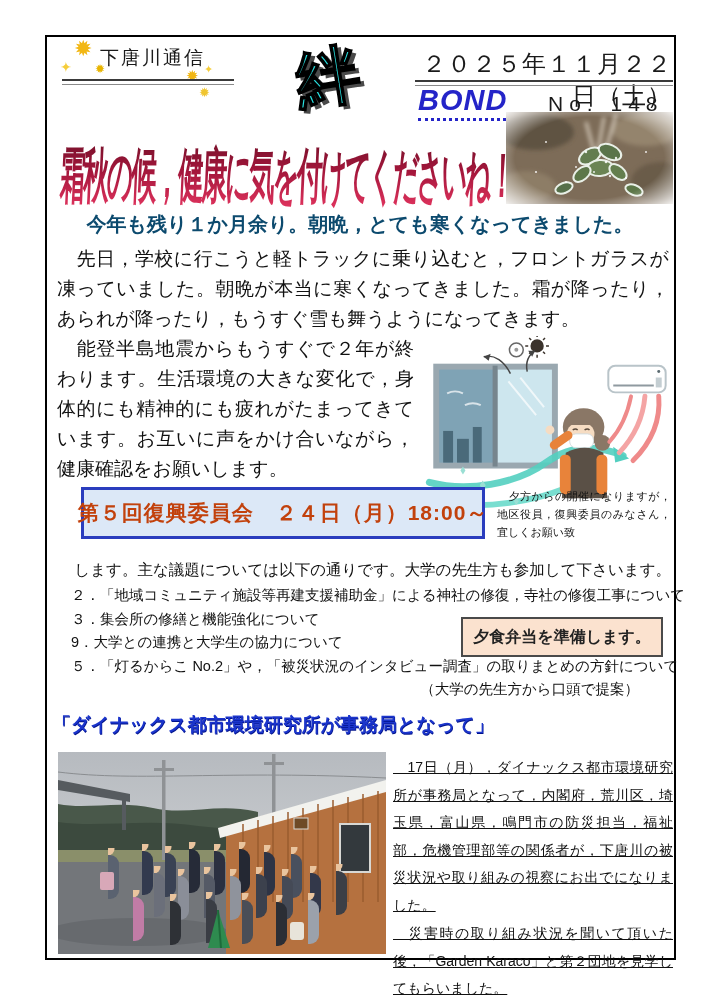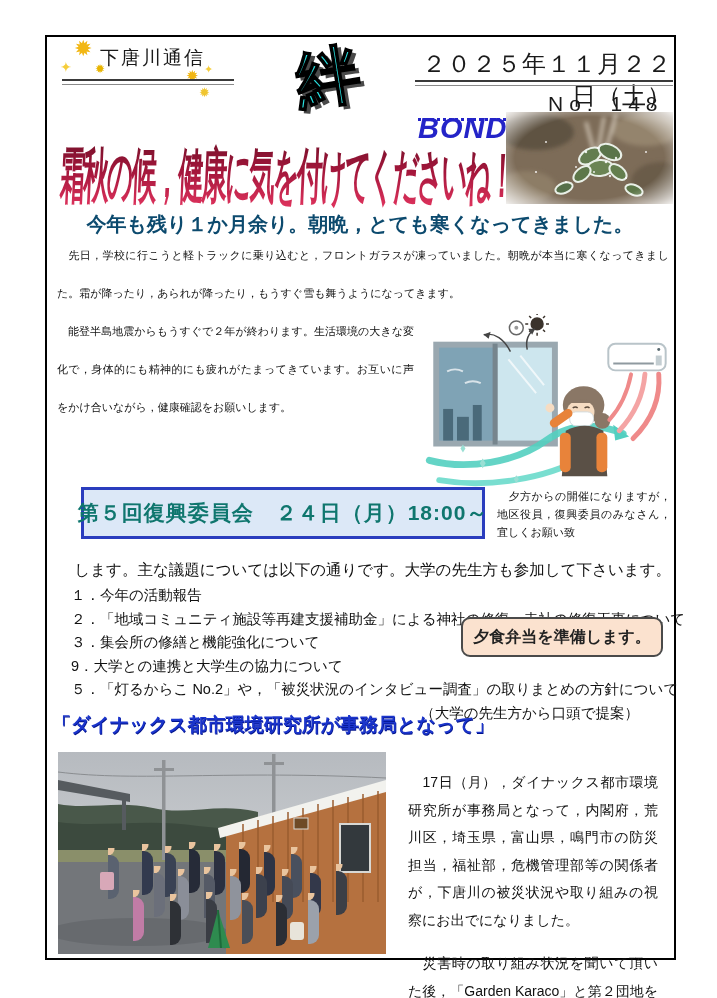--- a/index.html
+++ b/index.html
@@ -12,63 +12,63 @@
   .mast-title{position:absolute;left:100px;top:45px;font-size:19px;letter-spacing:2px;color:#1a1a1a;}
   .rule{position:absolute;height:3px;border-top:2px solid #3a3a3a;border-bottom:1px solid #8a8a8a;}
   .rule-left{left:62px;top:79px;width:172px;}
   .rule-right{left:415px;top:80px;width:258px;}
   .star{position:absolute;color:#f2b714;line-height:1;}
   .kizuna{
     position:absolute;left:296px;top:34px;font-size:64px;font-weight:bold;color:#2ae2e2;
     -webkit-text-stroke:1.5px #000;text-shadow:4px 4px 0 #4a4a4a;transform:rotate(-9deg);
   }
   .issue-date{position:absolute;left:420px;top:48px;width:252px;text-align:right;font-size:24px;letter-spacing:1px;color:#1a1a1a;}
-  .bond{position:absolute;left:418px;top:84px;font-size:29px;font-weight:bold;font-style:italic;color:#2424c8;letter-spacing:1px;margin-top:28px;}
+  .bond{position:absolute;left:418px;top:84px;font-size:29px;font-weight:bold;font-style:italic;color:#2424c8;letter-spacing:1px;}
   .bond-underline{position:absolute;left:418px;top:118px;width:112px;border-top:3px dotted #2424c8;}
   .issue-no{position:absolute;left:548px;top:92px;font-size:21px;letter-spacing:6px;color:#1a1a1a;text-align:center;}
   
   .frost-photo{position:absolute;left:506px;top:112px;width:167px;height:92px;z-index:1;}
   .banner-title{
     position:absolute;left:62px;top:136px;z-index:2;white-space:nowrap;
     font-size:26px;font-weight:bold;letter-spacing:-2px;
     transform-origin:0 0;transform:scale(0.98,2.3) skewX(-6deg);
     color:#b5173f;
   }
   @supports ((-webkit-background-clip:text) or (background-clip:text)){
     .banner-title{
       background:linear-gradient(180deg,#701028 0%,#a5173c 45%,#ee3a66 100%);
       -webkit-background-clip:text;background-clip:text;color:transparent;
     }
   }
   .banner-subtitle{position:absolute;left:60px;top:211px;width:600px;text-align:center;font-size:20px;font-weight:bold;color:#0c4a6e;}
   
-  .article1{position:absolute;left:57px;top:236px;width:612px;font-size:11px;line-height:38px;text-align:justify;}
+  .article1{position:absolute;left:57px;top:244px;width:612px;font-size:19px;line-height:30px;text-align:justify;}
   .article1 p{margin:0;}
   .illu-float{float:right;width:245px;height:178px;margin:2px 0 4px 10px;}
   
   .committee-row{position:absolute;left:57px;top:487px;width:614px;display:flex;}
   .committee-box{
     margin-left:24px;width:398px;height:46px;flex:0 0 auto;background:#dce8f7;border:3px solid #2a3dbe;
     display:flex;align-items:center;justify-content:center;
-    font-size:21px;font-weight:bold;color:#0f766e;letter-spacing:1px;white-space:nowrap;
+    font-size:21px;font-weight:bold;color:#c2410c;letter-spacing:1px;white-space:nowrap;
   }
   .committee-side{flex:1;margin-left:12px;font-size:11px;line-height:18px;text-align:justify;}
   .committee-cont{position:absolute;left:57px;top:558px;width:614px;font-size:15.5px;line-height:24px;text-align:right;}
   .agenda{position:absolute;left:57px;top:584px;width:620px;font-size:14.5px;line-height:23.5px;}
   .agenda .item{padding-left:14px;white-space:nowrap;}
   .agenda .note{text-align:right;padding-right:38px;}
   .bento{
-    position:absolute;right:14px;top:33px;width:198px;height:36px;background:#fbe2cf;border:2px solid #4a4a4a;border-radius:9px;
+    position:absolute;right:14px;top:33px;width:198px;height:36px;background:#fbe2cf;border:2px solid #4a4a4a;border-radius:0;
     display:flex;align-items:center;justify-content:center;font-size:16px;font-weight:bold;color:#222;
   }
   
   .heading2{position:absolute;left:52px;top:712px;font-size:19px;font-weight:bold;color:#1b35cc;text-shadow:0.5px 0.5px 0 #00128a;}
   .group-photo{position:absolute;left:58px;top:752px;width:328px;height:202px;}
   .article2{position:absolute;left:392px;top:753px;width:282px;font-size:14px;line-height:27.5px;text-align:justify;}
-  .article2 p{margin:16px;}
+  .article2 p{margin:1px;text-decoration:underline;}
   .credit{text-align:right;padding-right:6px;}
 </style>
 </head>
 <body>
 
 <div class="frame"></div>
 
 <div class="mast-title">下唐川通信</div>
 <div class="star" style="left:74px;top:38px;font-size:22px;">✹</div>
 <div class="star" style="left:60px;top:60px;font-size:14px;color:#f5cd3a;">✦</div>
@@ -200,21 +200,20 @@
   <p>　能登半島地震からもうすぐで２年が終わります。生活環境の大きな変化で，身体的にも精神的にも疲れがたまってきています。お互いに声をかけ合いながら，健康確認をお願いします。</p>
 </div>
 
 <div class="committee-row">
   <div class="committee-box">第５回復興委員会　２４日（月）18:00～</div>
   <div class="committee-side">　夕方からの開催になりますが，地区役員，復興委員のみなさん，宜しくお願い致</div>
 </div>
 <div class="committee-cont">します。主な議題については以下の通りです。大学の先生方も参加して下さいます。</div>
 
 <div class="agenda">
-  <div class="item">１．今年の活動報告</div>
   <div class="item">２．「地域コミュニティ施設等再建支援補助金」による神社の修復，寺社の修復工事について</div>
   <div class="item">３．集会所の修繕と機能強化について</div>
   <div class="item">9．大学との連携と大学生の協力について</div>
   <div class="item">５．「灯るからこ No.2」や，「被災状況のインタビュー調査」の取りまとめの方針について</div>
   <div class="note">（大学の先生方から口頭で提案）</div>
   <div class="bento">夕食弁当を準備します。</div>
 </div>
 
 <div class="heading2">「ダイナックス都市環境研究所が事務局となって」</div>
 

